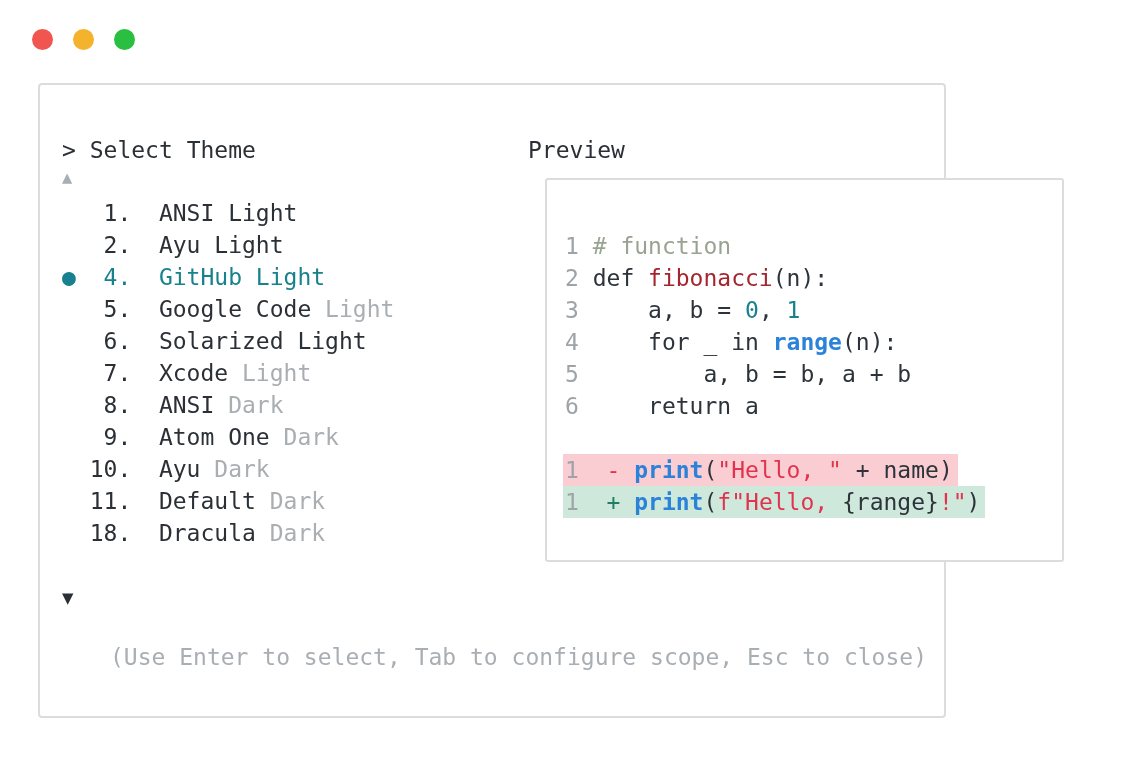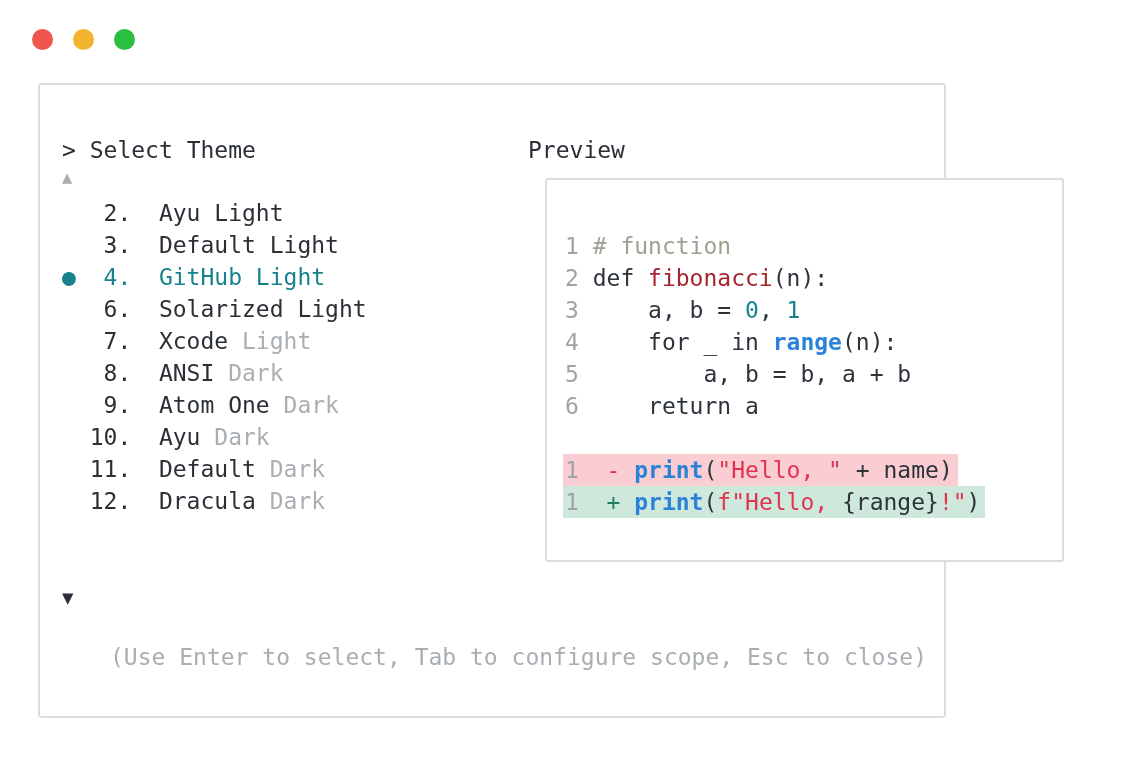--- a/index.html
+++ b/index.html
@@ -68,30 +68,31 @@
 
   <div class="panel">
 
     <div class="hdr-row"><span class="prompt">&gt;</span><span>Select Theme</span></div>
 
     <div class="preview-title">Preview</div>
 
     <div class="scroll-up">▲</div>
 
     <div class="theme-list" id="theme-list">
+        <div class="row"><span class="marker"></span><span class="num">1</span><span class="dot">.</span><span class="nm">ANSI</span><span class="variant">Light</span></div>
         <div class="row"><span class="marker"></span><span class="num">2</span><span class="dot">.</span><span class="nm">Ayu</span><span class="variant">Light</span></div>
-        <div class="row"><span class="marker"></span><span class="num">3</span><span class="dot">.</span><span class="nm">Default</span><span class="variant">Light</span></div>
         <div class="row selected"><span class="marker">●</span><span class="num">4</span><span class="dot">.</span><span class="nm">GitHub</span><span class="variant">Light</span></div>
+        <div class="row"><span class="marker"></span><span class="num">5</span><span class="dot">.</span><span class="nm">Google Code</span><span class="variant dim">Light</span></div>
         <div class="row"><span class="marker"></span><span class="num">6</span><span class="dot">.</span><span class="nm">Solarized</span><span class="variant">Light</span></div>
         <div class="row"><span class="marker"></span><span class="num">7</span><span class="dot">.</span><span class="nm">Xcode</span><span class="variant dim">Light</span></div>
         <div class="row"><span class="marker"></span><span class="num">8</span><span class="dot">.</span><span class="nm">ANSI</span><span class="variant dim">Dark</span></div>
         <div class="row"><span class="marker"></span><span class="num">9</span><span class="dot">.</span><span class="nm">Atom One</span><span class="variant dim">Dark</span></div>
         <div class="row"><span class="marker"></span><span class="num">10</span><span class="dot">.</span><span class="nm">Ayu</span><span class="variant dim">Dark</span></div>
         <div class="row"><span class="marker"></span><span class="num">11</span><span class="dot">.</span><span class="nm">Default</span><span class="variant dim">Dark</span></div>
-        <div class="row"><span class="marker"></span><span class="num">12</span><span class="dot">.</span><span class="nm">Dracula</span><span class="variant dim">Dark</span></div>
+        <div class="row"><span class="marker"></span><span class="num">18</span><span class="dot">.</span><span class="nm">Dracula</span><span class="variant dim">Dark</span></div>
       </div>
 
     <div class="scroll-down">▼</div>
 
     <div class="preview-box">
       <div id="code-lines">
           <div class="code-line"><span class="lnum">1</span><span class="tok-comment"># function</span></div>
           <div class="code-line"><span class="lnum">2</span><span class="tok-default">def </span><span class="tok-function">fibonacci</span><span class="tok-default">(n):</span></div>
           <div class="code-line"><span class="lnum">3</span><span class="tok-default">    a, b = </span><span class="tok-number">0</span><span class="tok-default">, </span><span class="tok-number">1</span></div>
           <div class="code-line"><span class="lnum">4</span><span class="tok-default">    for _ in </span><span class="tok-builtin">range</span><span class="tok-default">(n):</span></div>

